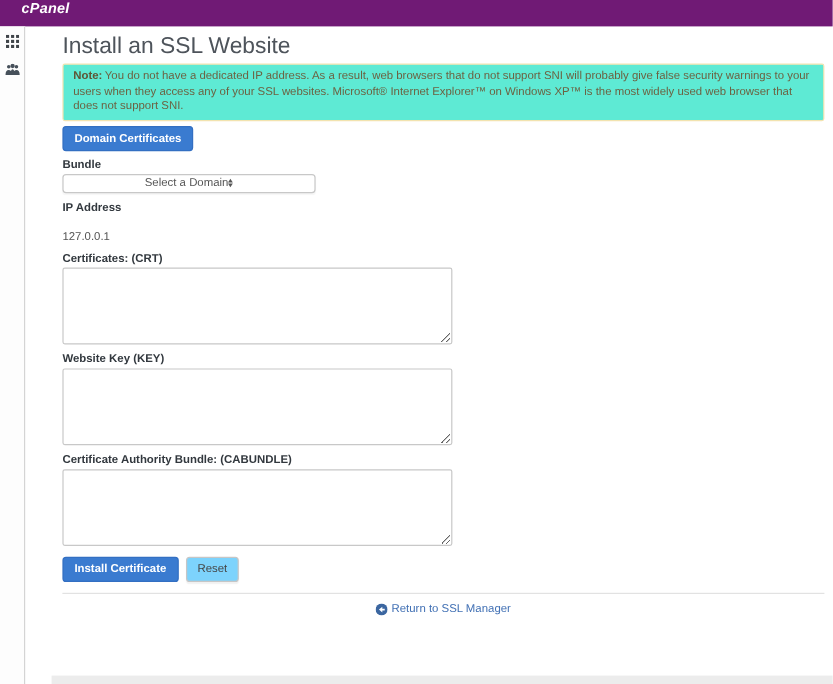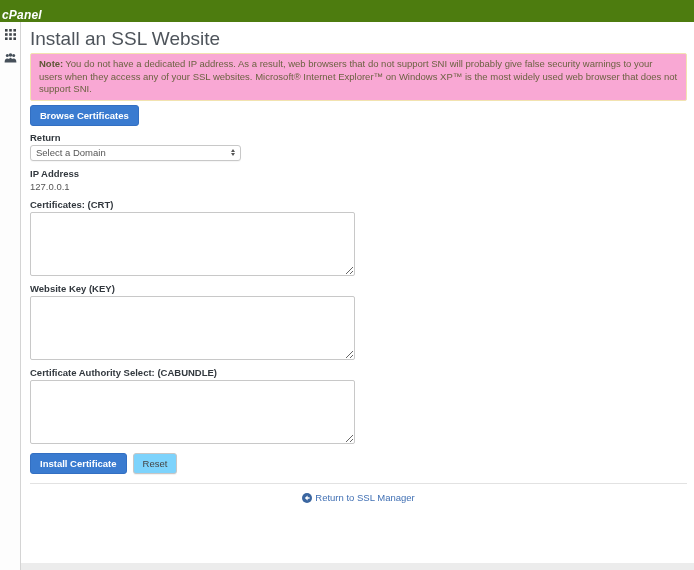--- a/index.html
+++ b/index.html
@@ -7,49 +7,49 @@
   body {
     font-family: "Liberation Sans", sans-serif;
     background: #ffffff;
     overflow: hidden;
     color: #333;
   }
   .app { width: 694px; height: 570px; display: flex; flex-direction: column; }
 
   
   .topbar {
-    height: 22px; background: #4d7c0f; flex: 0 0 22px;
-    display: flex; align-items: flex-end; padding-left: 2px;
+    height: 22px; background: #701a75; flex: 0 0 22px;
+    display: flex; align-items: flex-start; padding-left: 18px;
   }
   .logo {
     color: #ffffff; font-size: 12px; font-weight: bold; font-style: italic;
     letter-spacing: 0.2px; cursor: pointer;
   }
 
-  .layout { flex: 1; display: flex; position: relative; min-height: 0; }
+  .layout { flex: 1; display: flex; position: relative; min-height: 0; gap: 22px; }
 
   
   .sidebar {
     width: 21px; flex: 0 0 21px; background: #fdfdfd;
     border-right: 1px solid #d4d4d4;
     display: flex; flex-direction: column; align-items: center;
     padding-top: 7px; gap: 13px;
   }
   .side-icon { display: block; line-height: 0; cursor: pointer; }
 
   
   .content { flex: 1; padding: 6px 7px 0 9px; position: relative; }
 
   h1.page-title {
     font-size: 19px; line-height: 21px; font-weight: 400;
     color: #4e545b; margin: 0 0 4px;
   }
 
   .notice {
-    background: #f9a8d4; border: 1px solid #f2e3b0; border-radius: 2px;
+    background: #5eead4; border: 1px solid #f2e3b0; border-radius: 2px;
     padding: 4px 8px; font-size: 9.5px; line-height: 12.5px; color: #6c6242;
     margin-bottom: 4px;
   }
   .notice strong { margin-right: 2px; color: #5f5636; }
 
   .btn {
     display: inline-block; border-radius: 3px; font-size: 9.5px; line-height: 11px;
     padding: 4px 9px; cursor: pointer; font-family: "Liberation Sans", sans-serif;
   }
   .btn-primary {
@@ -62,31 +62,31 @@
 
   .field-label {
     display: block; font-size: 9.5px; font-weight: bold; color: #32383e;
     margin: 6px 0 2px;
   }
   .field-label.spaced { margin-top: 7px; }
 
   .fake-select {
     width: 211px; height: 16px; background: #ffffff;
     border: 1px solid #c8c8c8; border-radius: 3px;
-    display: flex; align-items: center; justify-content: space-between;
+    display: flex; align-items: center; justify-content: center;
     padding: 0 5px; font-size: 9.5px; color: #555; cursor: pointer;
     box-shadow: 0 1px 1px rgba(0,0,0,0.04);
   }
   .stepper { display: flex; flex-direction: column; align-items: center; }
   .stepper i { display: block; width: 0; height: 0;
     border-left: 2.5px solid transparent; border-right: 2.5px solid transparent; }
   .stepper i.up { border-bottom: 3.5px solid #555; margin-bottom: 1.5px; }
   .stepper i.down { border-top: 3.5px solid #555; }
 
-  .plain-value { font-size: 9.5px; line-height: 11px; color: #555; margin-top: 2px; }
+  .plain-value { font-size: 9.5px; line-height: 11px; color: #555; margin-top: 13px; }
 
   textarea.cert-box {
     display: block; width: 325px; height: 64px; margin: 1px 0 1px;
     border: 1px solid #c8c8c8; border-radius: 2px; background: #fff;
     resize: both; font-family: "Liberation Mono", monospace; font-size: 9px;
     padding: 3px; color: #333;
   }
   .help {
     font-size: 9.5px; line-height: 11.5px; color: #555;
     max-width: 348px; margin-top: 1px;
@@ -146,41 +146,41 @@
     </nav>
 
     <main class="content">
 
       <h1 class="page-title">Install an SSL Website</h1>
 
       <div class="notice">
         <strong>Note:</strong><span>You do not have a dedicated IP address. As a result, web browsers that do not support SNI will probably give false security warnings to your users when they access any of your SSL websites. Microsoft® Internet Explorer™ on Windows XP™ is the most widely used web browser that does not support SNI.</span>
       </div>
 
-      <button class="btn btn-primary">Browse Certificates</button>
-
-      <label class="field-label">Return</label>
+      <button class="btn btn-primary">Domain Certificates</button>
+
+      <label class="field-label">Bundle</label>
       <div class="fake-select">
         <span>Select a Domain</span>
         <span class="stepper">
             <i class="up"></i>
             <i class="down"></i>
           </span>
       </div>
 
       <label class="field-label spaced">IP Address</label>
       <div class="plain-value">127.0.0.1</div>
 
       <label class="field-label spaced">Certificates: (CRT)</label>
       <textarea class="cert-box" style=""></textarea>
 
       <label class="field-label spaced">Website Key (KEY)</label>
       <textarea class="cert-box" style=""></textarea>
 
-      <label class="field-label spaced">Certificate Authority Select: (CABUNDLE)</label>
+      <label class="field-label spaced">Certificate Authority Bundle: (CABUNDLE)</label>
       <textarea class="cert-box" style=""></textarea>
 
       <div class="actions">
         <button class="btn btn-primary">Install Certificate</button>
         <button class="btn btn-default">Reset</button>
       </div>
 
       <div class="footer-divider"></div>
       <div class="footer-row">
         <a class="return-link" href="#">

